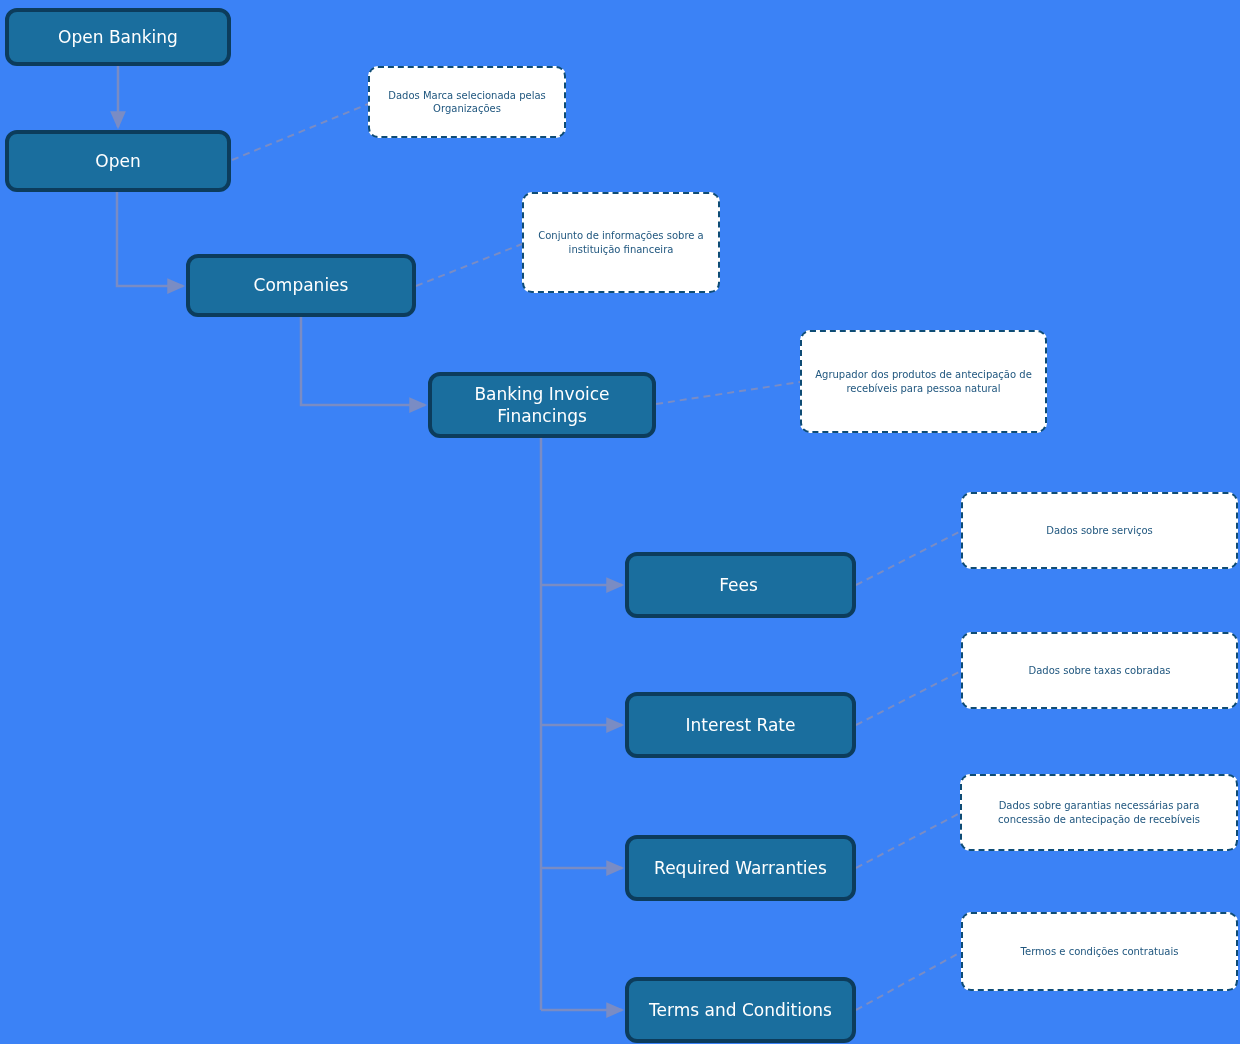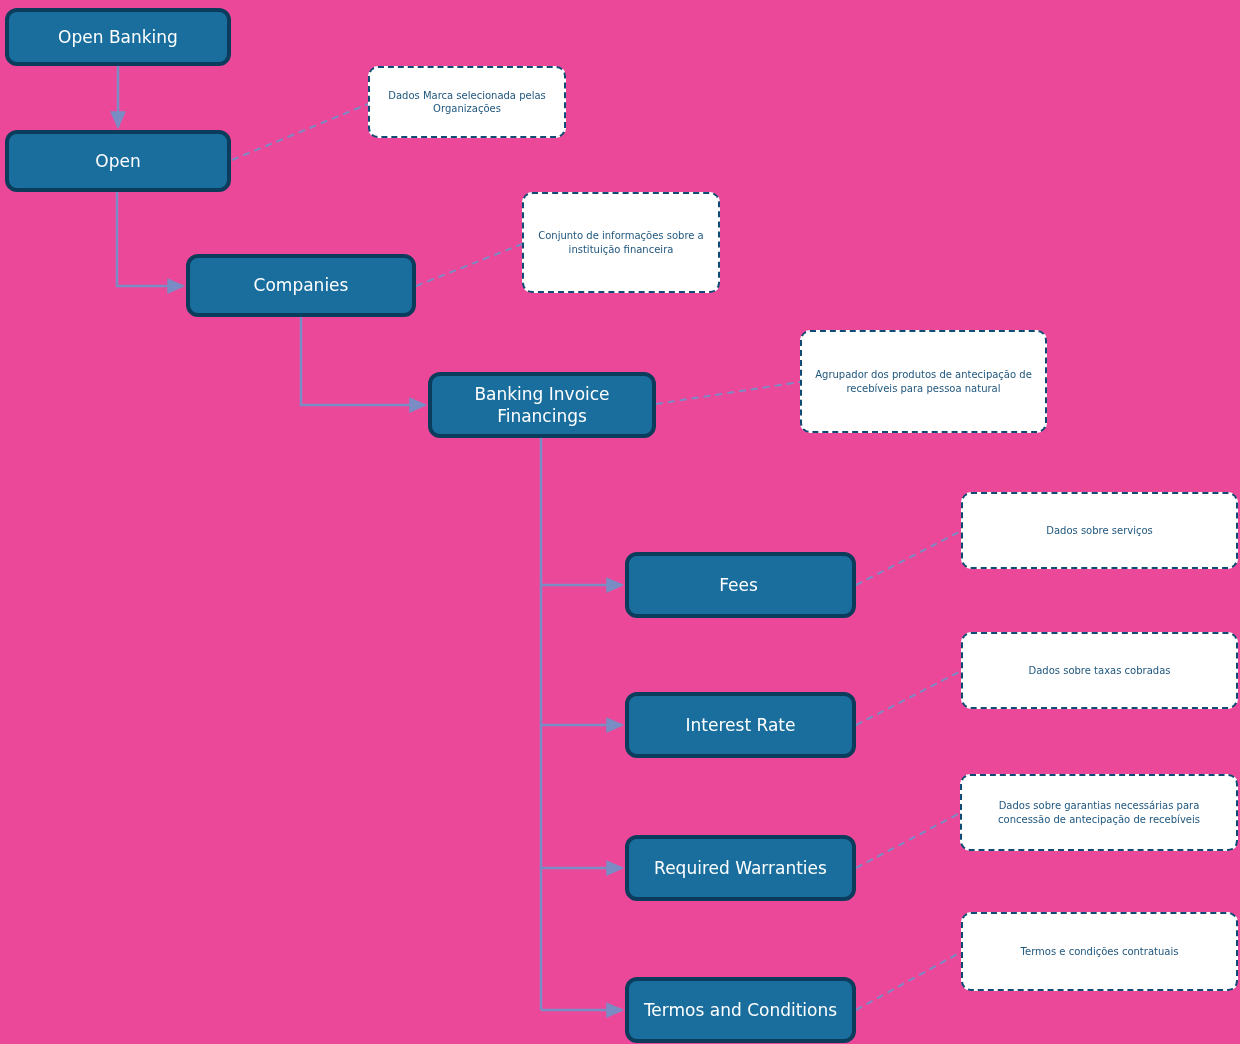--- a/index.html
+++ b/index.html
@@ -1,20 +1,20 @@
 <!DOCTYPE html>
 <html><head>
 <meta charset="utf-8">
 <style>
   html, body { margin: 0; padding: 0; background: #ffffff; }
   .canvas {
     position: relative;
     width: 1240px;
     height: 1044px;
-    background: #ec4899;
+    background: #3b82f6;
     font-family: "DejaVu Sans", "Liberation Sans", sans-serif;
     overflow: hidden;
   }
   svg.wires {
     position: absolute;
     left: 0; top: 0;
     width: 1240px; height: 1044px;
   }
   .node {
     position: absolute;
@@ -94,21 +94,21 @@
     <path d="M856,1010 L961,952" fill="none" stroke="#7A8CC4" stroke-width="2" stroke-dasharray="7 5"></path>
   </svg>
 
   <div class="node" id="n-open-banking">Open Banking</div>
   <div class="node" id="n-brand">Open</div>
   <div class="node" id="n-companies">Companies</div>
   <div class="node" id="n-pif">Banking Invoice Financings</div>
   <div class="node" id="n-fees">Fees</div>
   <div class="node" id="n-interest">Interest Rate</div>
   <div class="node" id="n-warranties">Required Warranties</div>
-  <div class="node" id="n-terms">Termos and Conditions</div>
+  <div class="node" id="n-terms">Terms and Conditions</div>
 
   <div class="note" id="t-brand">Dados Marca selecionada pelas Organizações</div>
   <div class="note" id="t-companies">Conjunto de informações sobre a instituição financeira</div>
   <div class="note" id="t-pif">Agrupador dos produtos de antecipação de recebíveis para pessoa natural</div>
   <div class="note" id="t-fees">Dados sobre serviços</div>
   <div class="note" id="t-interest">Dados sobre taxas cobradas</div>
   <div class="note" id="t-warranties">Dados sobre garantias necessárias para concessão de antecipação de recebíveis</div>
   <div class="note" id="t-terms">Termos e condições contratuais</div>
 
 </div>

